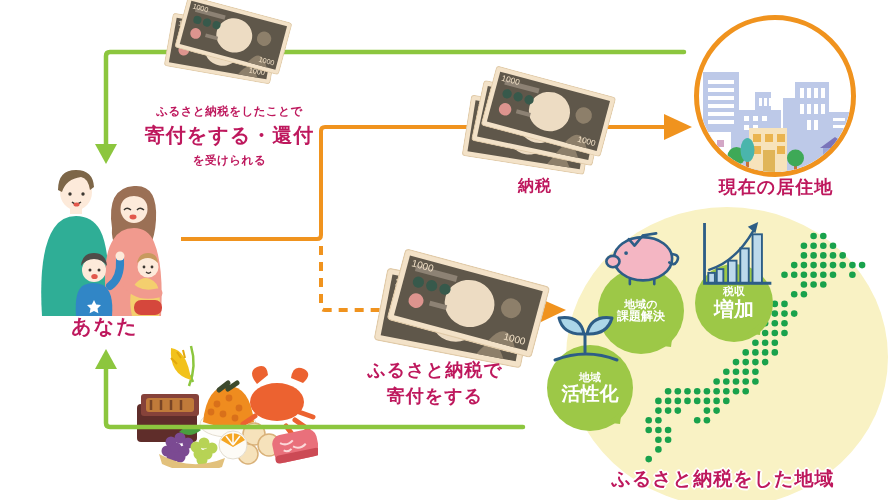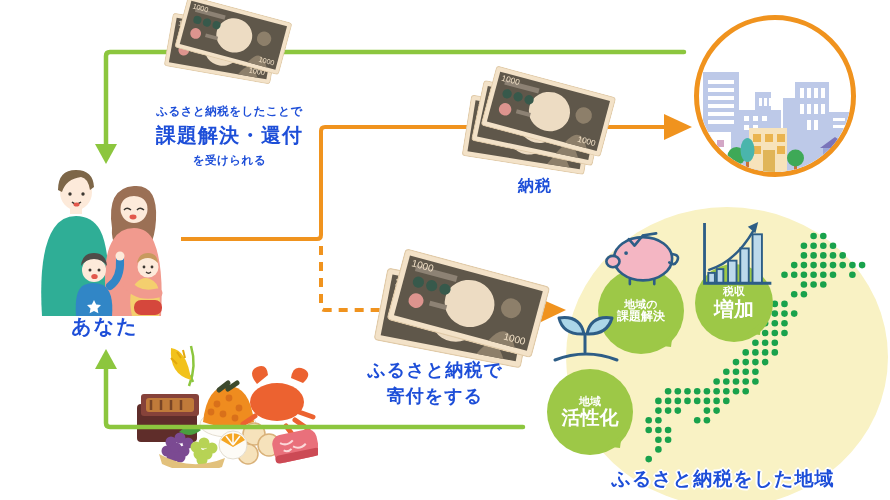--- a/index.html
+++ b/index.html
@@ -3,21 +3,21 @@
 <meta charset="utf-8">
 <style>
   html,body{margin:0;padding:0;background:#fff;}
   #canvas{
     position:relative;width:890px;height:500px;background:#ffffff;
     border-radius:16px;overflow:hidden;
     font-family:"Liberation Sans","DejaVu Sans",sans-serif;
     color:#433d36;
   }
   .abs{position:absolute;}
-  .lbl{position:absolute;font-weight:bold;color:#1d4ed8;text-align:center;}
+  .lbl{position:absolute;font-weight:bold;color:#be185d;text-align:center;}
 
   
   #connectors{position:absolute;left:0;top:0;z-index:3;pointer-events:none;}
 
   
   #region{position:absolute;left:566px;top:207px;width:322px;height:300px;
     background:#f9f2c4;border-radius:50%;z-index:1;}
   #japan-map{position:absolute;left:634px;top:231px;width:238px;height:238px;z-index:2;}
   #region-label{left:577px;top:466px;width:292px;font-size:19px;letter-spacing:1px;z-index:4;
     text-shadow:-2px 0 #fff,2px 0 #fff,0 -2px #fff,0 2px #fff,-1px -1px #fff,1px 1px #fff,-1px 1px #fff,1px -1px #fff;}
@@ -26,21 +26,21 @@
   .bubble{position:absolute;background:#9dc847;border-radius:50%;z-index:4;
     display:flex;flex-direction:column;align-items:center;justify-content:center;
     color:#fff;font-weight:bold;text-align:center;line-height:1.15;}
   .bubble::after{content:"";position:absolute;right:4px;bottom:-2px;
     border:9px solid transparent;border-top-color:#9dc847;transform:rotate(-38deg);}
   .bubble .small{font-size:11px;}
   #bubble-kadai{left:598px;top:268px;width:86px;height:86px;}
   #bubble-kadai .big{font-size:12px;}
   #bubble-zoka{left:695px;top:264px;width:78px;height:78px;}
   #bubble-zoka .big{font-size:20px;}
-  #bubble-kassei{left:547px;top:369px;width:86px;height:86px;}
+  #bubble-kassei{left:547px;top:345px;width:86px;height:86px;}
   #bubble-kassei .big{font-size:19px;}
   .bubble-icon{position:absolute;z-index:5;}
 
   
   #city-circle{position:absolute;left:694px;top:15px;width:162px;height:162px;
     box-sizing:border-box;border:5px solid #f0931e;border-radius:50%;
     background:#fff;overflow:hidden;z-index:2;}
   #city-circle svg{position:absolute;bottom:0;left:0;}
 
   
@@ -512,24 +512,25 @@
     <span class="small">税収</span>
     <span class="big">増加</span>
   </div>
   <div id="bubble-kassei" class="bubble">
     <span class="small">地域</span>
     <span class="big">活性化</span>
   </div>
 
   <div id="refund-text" class="lbl">
     <div class="s">ふるさと納税をしたことで</div>
-    <div class="b">課題解決・還付</div>
+    <div class="b">寄付をする・還付</div>
     <div class="s">を受けられる</div>
   </div>
   <div id="you-label" class="lbl">あなた</div>
   <div id="tax-label" class="lbl">納税</div>
+  <div id="residence-label" class="lbl">現在の居住地</div>
   <div id="donation-text" class="lbl">
     <div>ふるさと納税で</div>
     <div>寄付をする</div>
   </div>
   <div id="region-label" class="lbl">ふるさと納税をした地域</div>
 
 </div>
 
 </body></html>

